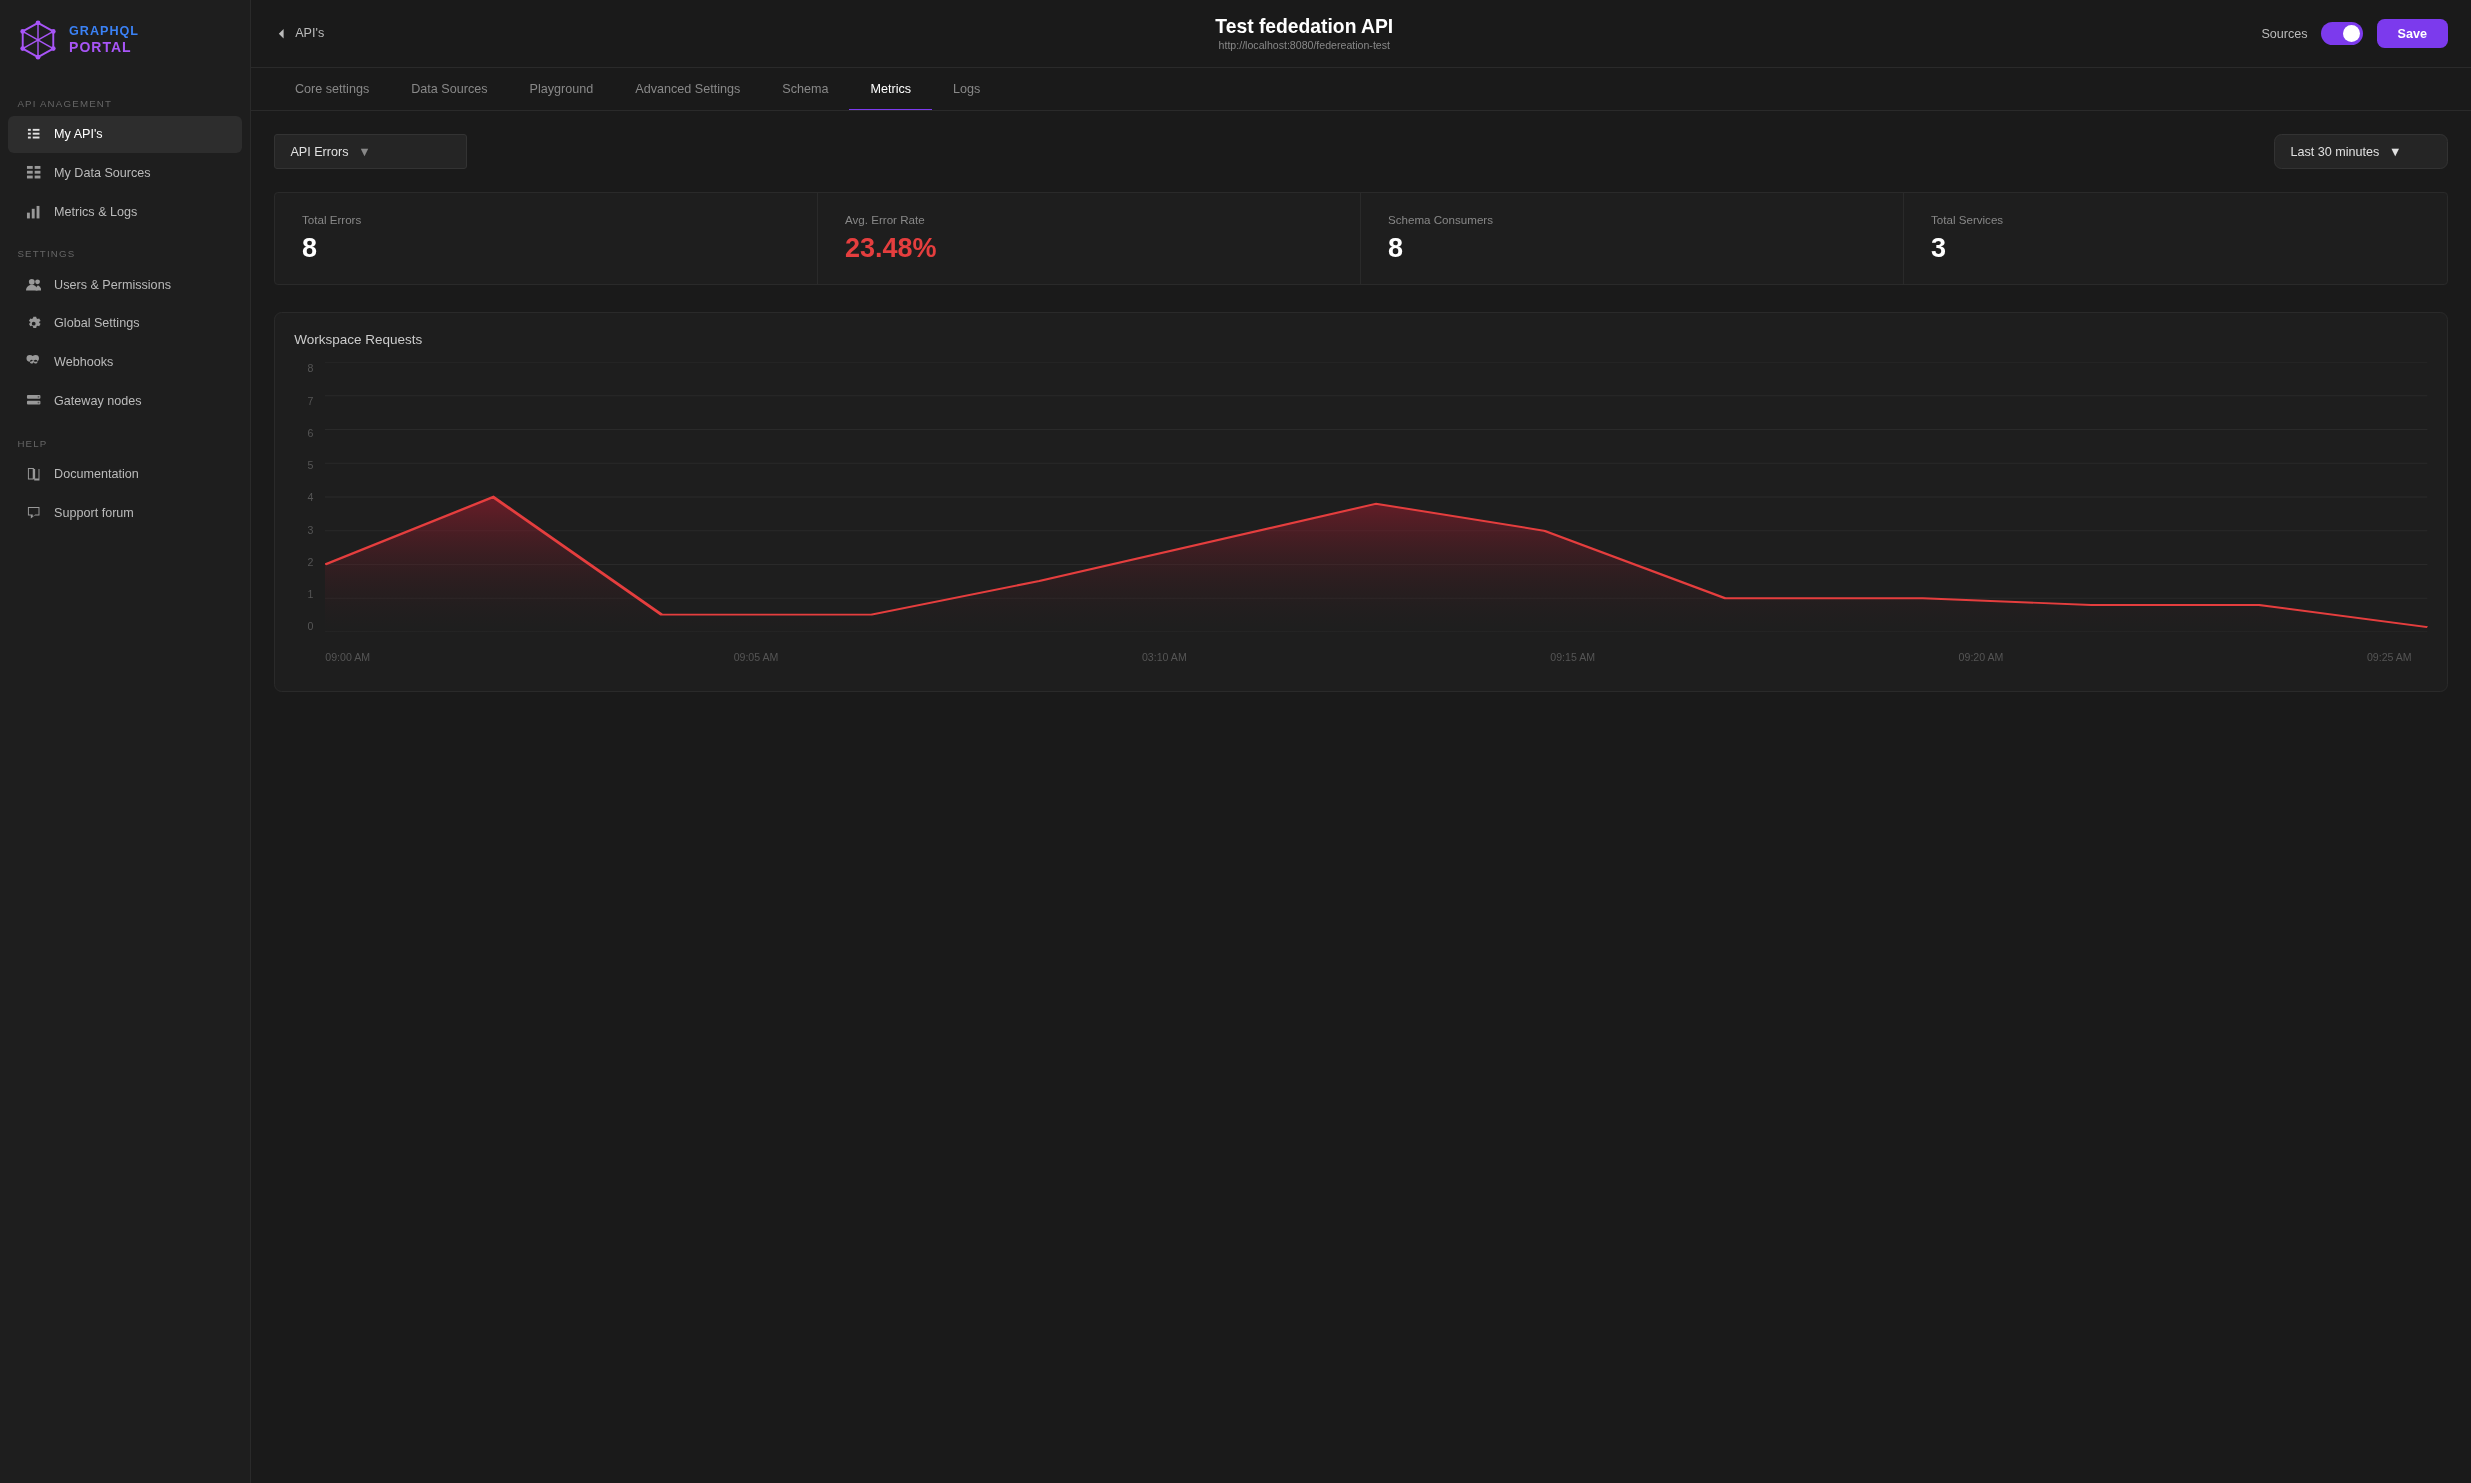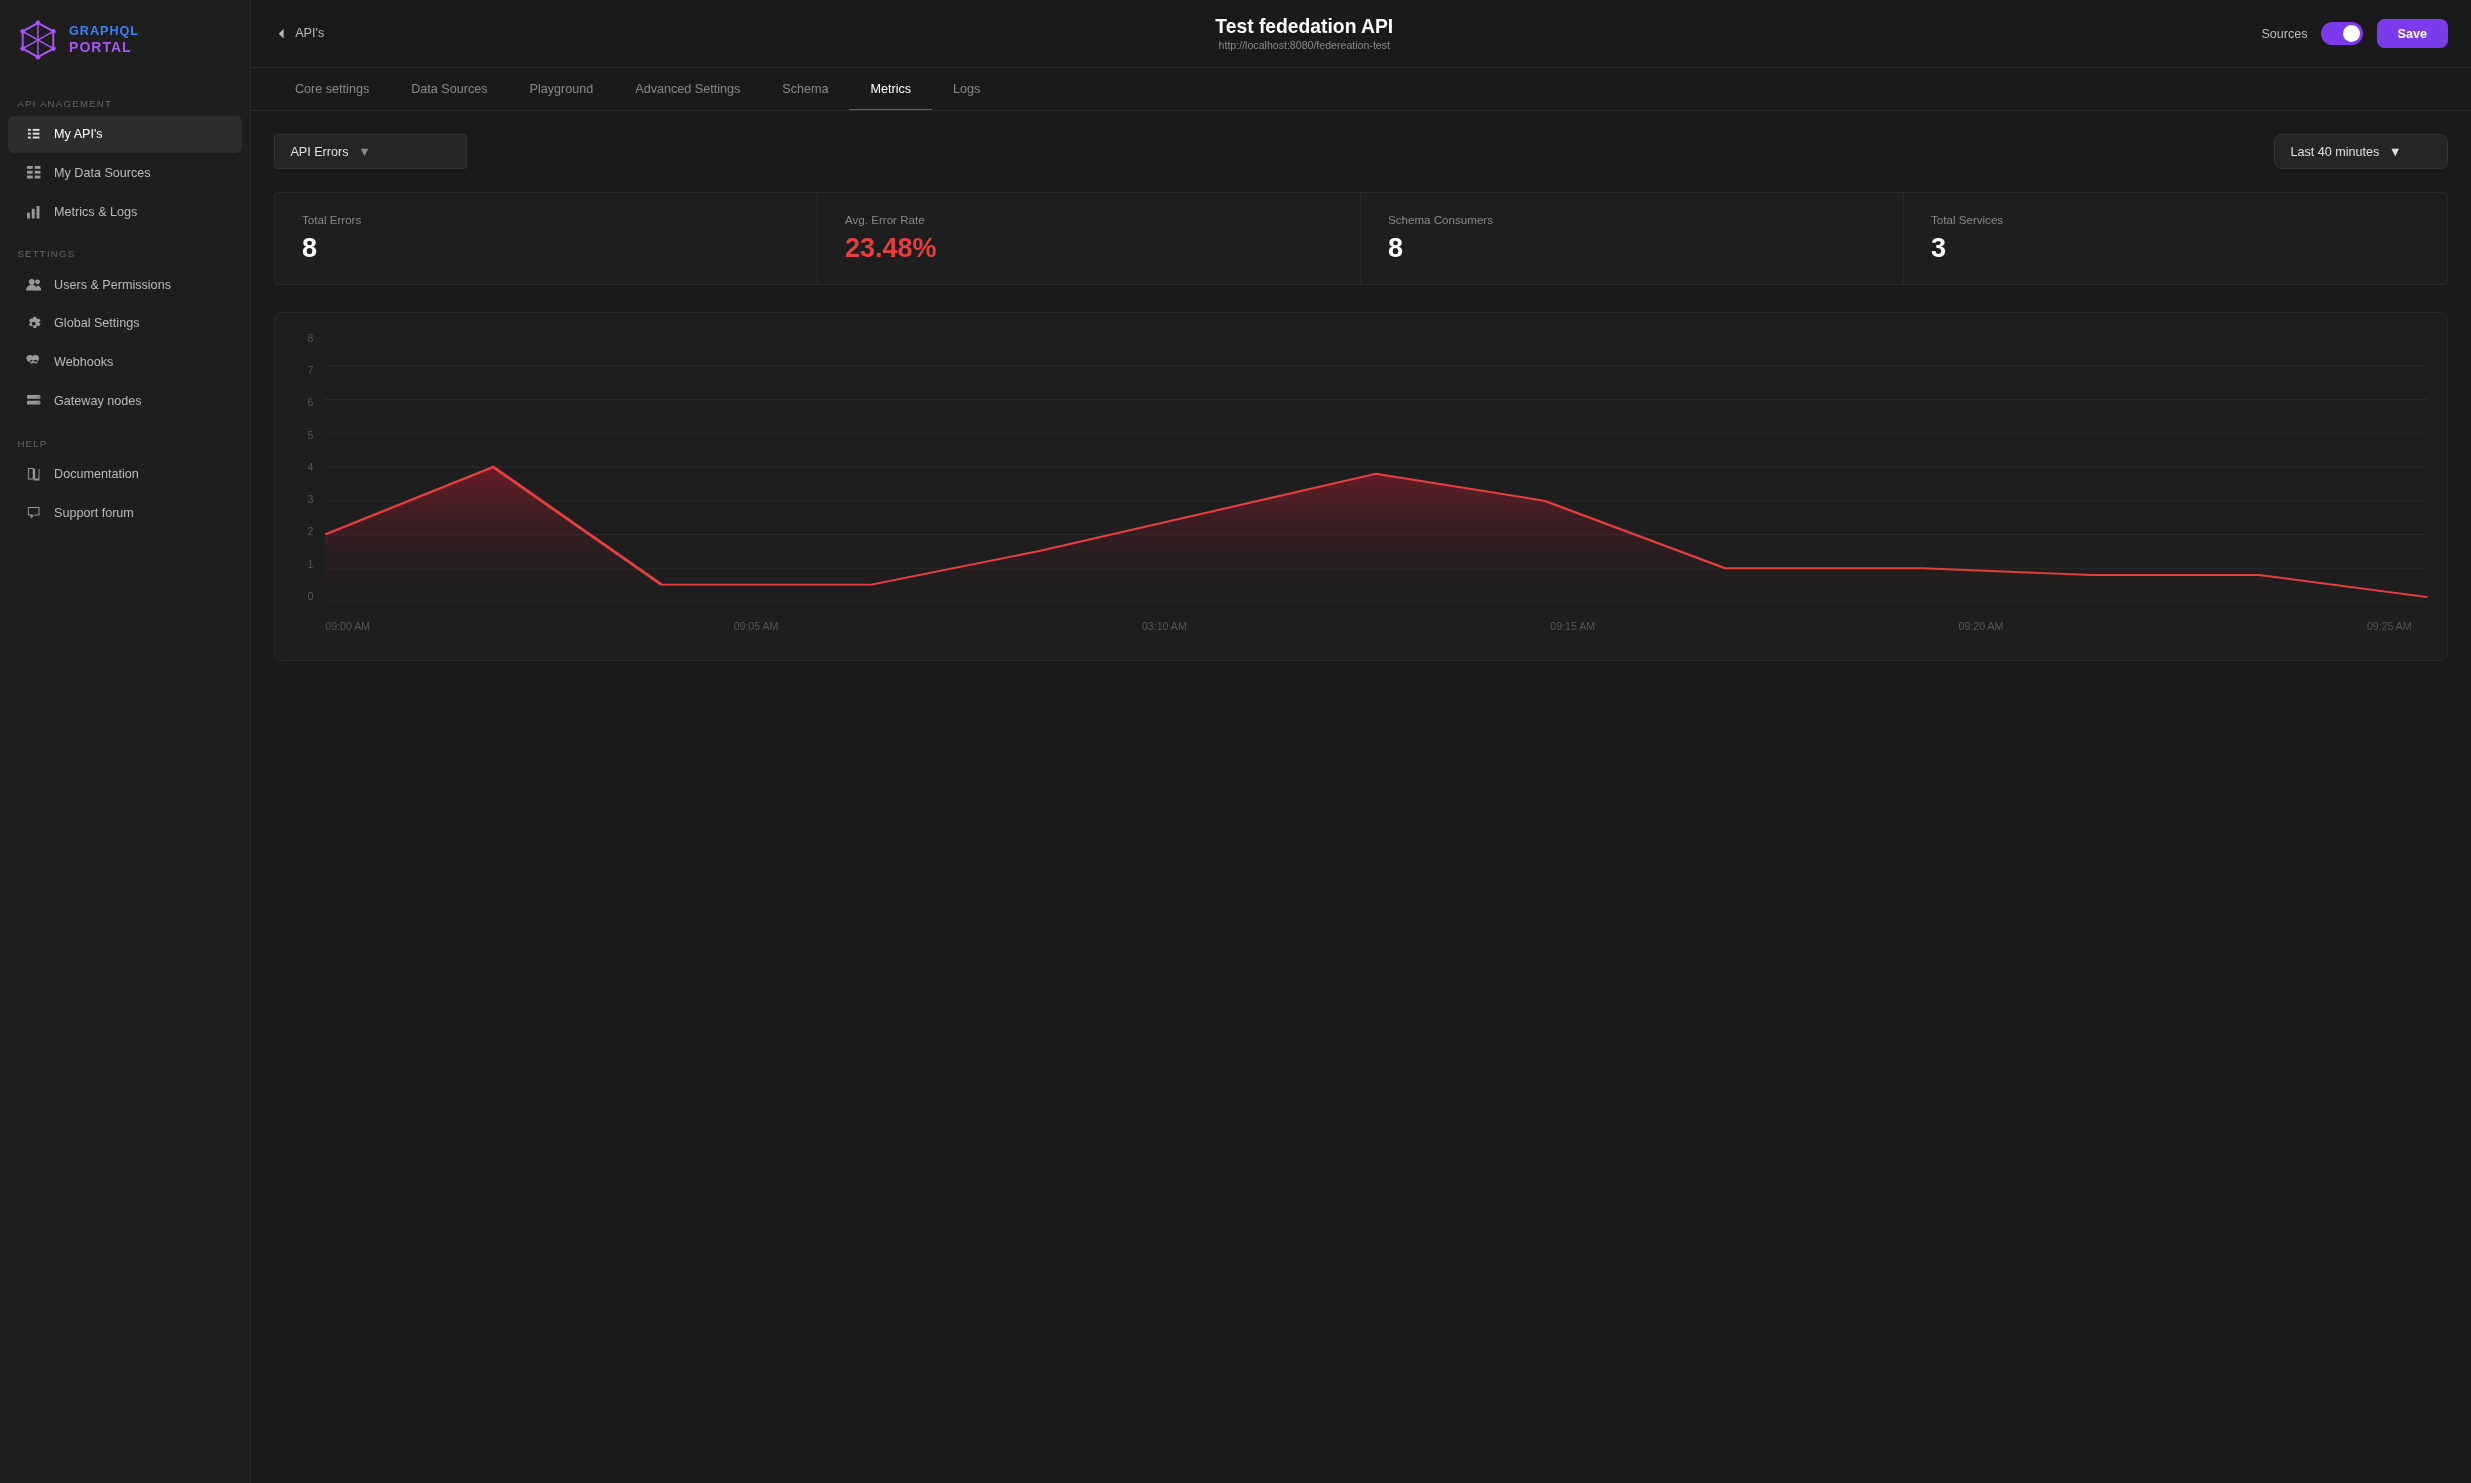--- a/index.html
+++ b/index.html
@@ -481,21 +481,21 @@
   </div>
 
   <div class="content">
 
     <div class="filter-row">
       <button class="dropdown-btn">
         <span>API Errors</span>
         <span class="chevron">▼</span>
       </button>
       <button class="time-dropdown">
-        <span>Last 40 minutes</span>
+        <span>Last 30 minutes</span>
         <span class="chevron">▼</span>
       </button>
     </div>
 
     <div class="metrics-cards">
       <div class="metric-card">
         <div class="metric-label">Total Errors</div>
         <div class="metric-value">8</div>
       </div>
       <div class="metric-card">
@@ -506,20 +506,21 @@
         <div class="metric-label">Schema Consumers</div>
         <div class="metric-value">8</div>
       </div>
       <div class="metric-card">
         <div class="metric-label">Total Services</div>
         <div class="metric-value">3</div>
       </div>
     </div>
 
     <div class="chart-section">
+      <div class="chart-title">Workspace Requests</div>
       <div class="chart-container">
         <div class="y-axis-labels">
           <span class="y-label">8</span>
           <span class="y-label">7</span>
           <span class="y-label">6</span>
           <span class="y-label">5</span>
           <span class="y-label">4</span>
           <span class="y-label">3</span>
           <span class="y-label">2</span>
           <span class="y-label">1</span>

